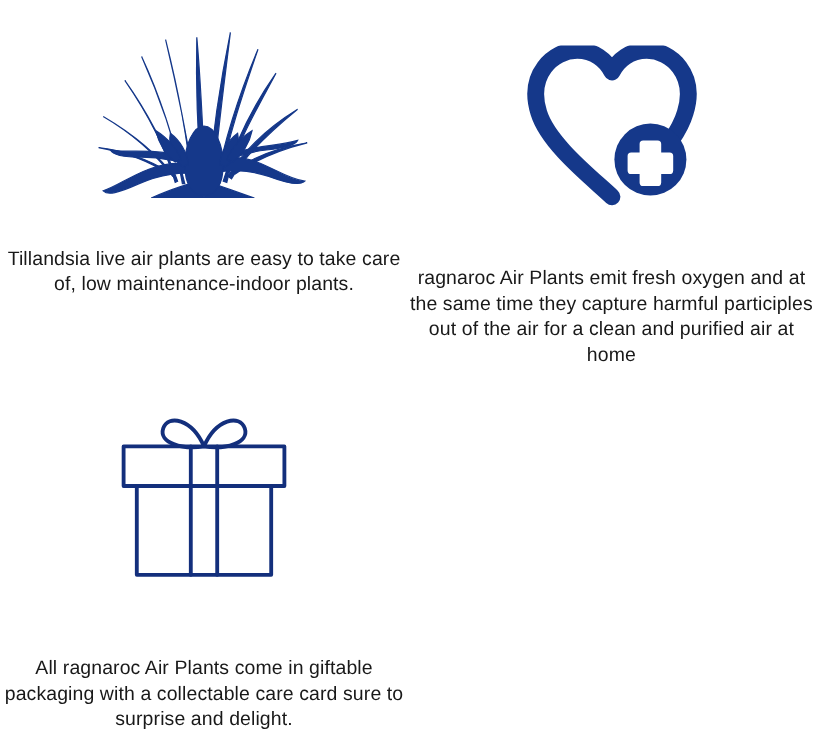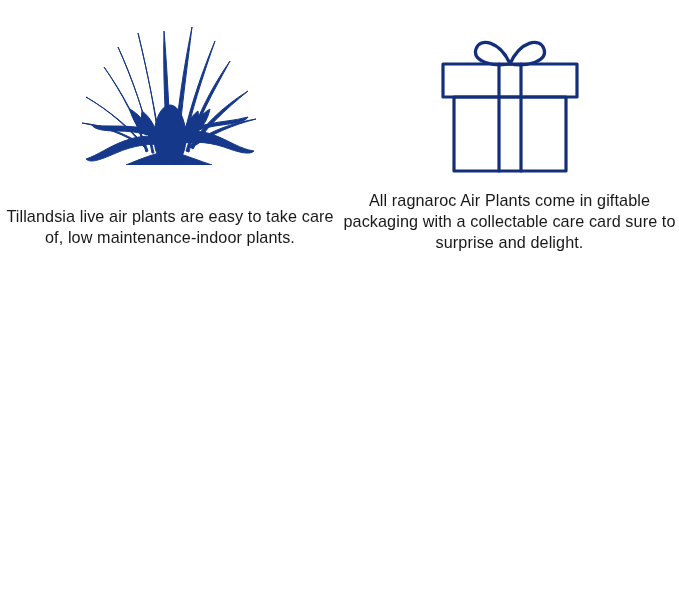--- a/index.html
+++ b/index.html
@@ -44,21 +44,21 @@
     text-align: center;
     font-size: 16.2px;
     line-height: 21.2px;
     letter-spacing: 0.1px;
     color: #191919;
     margin: 0;
     padding: 0 2px;
   }
   .cell-plant .caption  { width: 332px; margin-top: 32px; }
   .cell-heart .caption  { width: 339px; margin-top: 32px; }
-  .cell-gift .caption   { width: 336px; }
+  .cell-gift .caption   { width: 336px; margin-top: 49px; }
   .cell-badge .caption  { width: 339px; margin-top: 49px; }
 
   svg { display: block; }
 </style>
 </head>
 <body>
 
 <div class="feature-grid">
 
   <div class="feature-cell cell-plant">
@@ -92,20 +92,42 @@
           <path d="M106 126 C114 120 118 108 116 98 C108 104 102 114 101 124 Z"></path>
 
           <path d="M64 122 C56 116 50 106 48 96 C58 102 66 112 69 120 Z"></path>
           <path d="M112 122 C120 116 126 106 128 96 C118 102 110 112 107 120 Z"></path>
         </g>
       </svg>
     </div>
     <p class="caption">Tillandsia live air plants are easy to take care of, low maintenance-indoor plants.</p>
   </div>
 
+  <div class="feature-cell cell-heart">
+    <div class="icon-wrap">
+      <svg width="146" height="134" viewBox="0 0 146 134" aria-hidden="true">
+
+        <path d="M73 126
+                 C 56 110 20 82 12 56
+                 C 2 24 24 4 44 4
+                 C 58 4 68 12 73 22
+                 C 78 12 88 4 102 4
+                 C 122 4 144 24 134 56
+                 C 129 73 114 91 100 105" fill="none" stroke="#15388a" stroke-width="14" stroke-linecap="round" stroke-linejoin="round"></path>
+
+        <circle cx="105" cy="95" r="30" fill="#15388a"></circle>
+
+        <path d="M99 79 h12 a3 3 0 0 1 3 3 v7 h7 a3 3 0 0 1 3 3 v12
+                 a3 3 0 0 1 -3 3 h-7 v7 a3 3 0 0 1 -3 3 h-12
+                 a3 3 0 0 1 -3 -3 v-7 h-7 a3 3 0 0 1 -3 -3 v-12
+                 a3 3 0 0 1 3 -3 h7 v-7 a3 3 0 0 1 3 -3 z" fill="#ffffff"></path>
+      </svg>
+    </div>
+    <p class="caption">ragnaroc Air Plants emit fresh oxygen and at the same time they capture harmful participles out of the air for a clean and purified air at home</p>
+  </div>
 
   <div class="feature-cell cell-gift">
     <div class="icon-wrap">
       <svg width="152" height="142" viewBox="0 0 152 142" aria-hidden="true">
         <g fill="none" stroke="#132f7c" stroke-width="3.2" stroke-linecap="round" stroke-linejoin="round">
 
           <path d="M76 31 C 66 8 46 4 42 16 C 38 28 58 34 76 31 Z"></path>
 
           <path d="M76 31 C 86 8 106 4 110 16 C 114 28 94 34 76 31 Z"></path>
 

